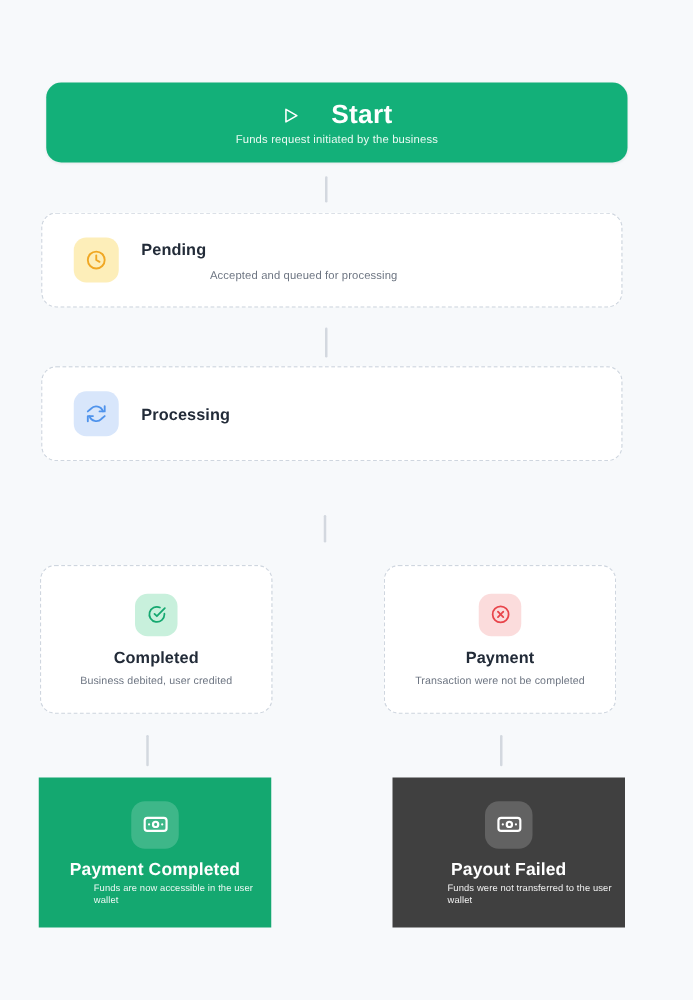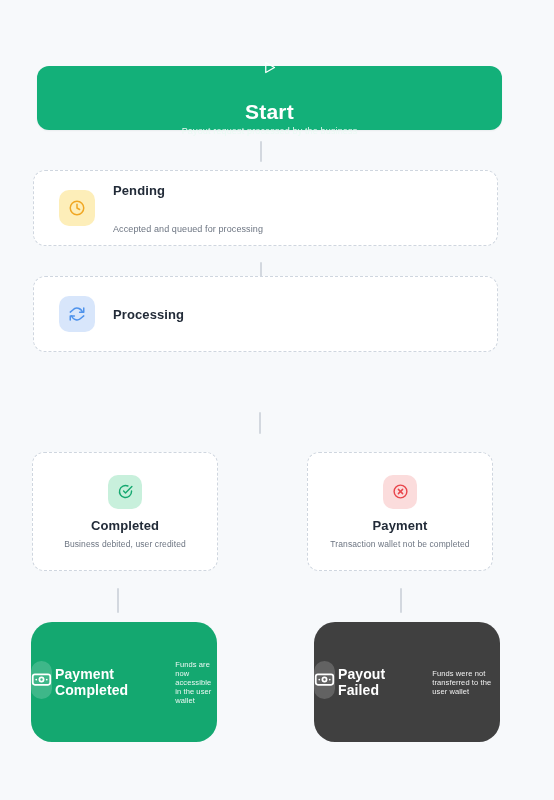--- a/index.html
+++ b/index.html
@@ -41,21 +41,20 @@
     flex-direction: column;
     align-items: center;
     justify-content: center;
     gap: 2px;
     box-shadow: 0 1px 2px rgba(16,40,34,0.06);
   }
   .start-head {
     display: flex;
     align-items: center;
     gap: 25px;
-    flex-direction: column;
   }
   .start-title {
     color: #ffffff;
     font-size: 21px;
     font-weight: bold;
     letter-spacing: 0.2px;
   }
   .start-sub {
     color: #eafaf3;
     font-size: 9px;
@@ -71,37 +70,37 @@
     height: 76px;
     background: #ffffff;
     border: 1px dashed #cfd6df;
     border-radius: 12px;
     display: flex;
     align-items: center;
     padding-left: 25px;
     gap: 18px;
   }
   .step-card.pending    { top: 170px; }
-  .step-card.processing { top: 276px; }
+  .step-card.processing { top: 293px; }
 
   .icon-tile {
     width: 36px;
     height: 36px;
     border-radius: 10px;
     display: flex;
     align-items: center;
     justify-content: center;
     flex: 0 0 auto;
   }
   .icon-tile.amber { background: #fdeeb9; }
   .icon-tile.blue  { background: #d8e6fb; }
   .icon-tile.green { background: #c8f0dc; }
   .icon-tile.red   { background: #fbdcdc; }
 
-  .step-text { display: flex; flex-direction: column; gap: 3px; }
+  .step-text { display: flex; flex-direction: row; gap: 3px; }
   .step-title {
     font-size: 13px;
     font-weight: bold;
     color: #222b38;
     letter-spacing: 0.1px;
   }
   .step-sub {
     font-size: 9px;
     color: #6d7582;
     letter-spacing: 0.1px;
@@ -146,23 +145,23 @@
     color: #6d7582;
     letter-spacing: 0.1px;
   }
 
   
   .result-card {
     position: absolute;
     top: 622px;
     width: 186px;
     height: 120px;
-    border-radius: 21px;
-    display: flex;
-    flex-direction: row;
+    border-radius: 0;
+    display: flex;
+    flex-direction: column;
     align-items: center;
     justify-content: center;
     gap: 3px;
   }
   .result-card.left  { left: 31px; background: #14a870; }
   .result-card.right { left: 314px; background: #404040; }
 
   .result-tile {
     width: 38px;
     height: 38px;
@@ -193,21 +192,21 @@
 
   <div class="start-card">
     <div class="start-head">
       <span>
         <svg class="play-icon" width="15" height="15" viewBox="0 0 24 24" fill="none" stroke="#ffffff" stroke-width="2" stroke-linejoin="round">
           <polygon points="6,4 20,12 6,20"></polygon>
         </svg>
       </span>
       <span class="start-title">Start</span>
     </div>
-    <div class="start-sub">Payout request processed by the business</div>
+    <div class="start-sub">Funds request initiated by the business</div>
   </div>
 
   <div class="connector" style="left:260px; top:141px; height:21px;"></div>
 
   <div class="step-card pending">
     <div class="icon-tile amber">
       <svg width="18" height="18" viewBox="0 0 24 24" fill="none" stroke="#f0a723" stroke-width="2" stroke-linecap="round" stroke-linejoin="round">
         <circle cx="12" cy="12" r="9"></circle>
         <polyline points="12,7 12,12 15.5,14"></polyline>
       </svg>
@@ -249,21 +248,21 @@
 
   <div class="branch-card right">
     <div class="branch-tile icon-tile red">
       <svg width="17" height="17" viewBox="0 0 24 24" fill="none" stroke="#e8454b" stroke-width="2" stroke-linecap="round" stroke-linejoin="round">
         <circle cx="12" cy="12" r="9"></circle>
         <line x1="15" y1="9" x2="9" y2="15"></line>
         <line x1="9" y1="9" x2="15" y2="15"></line>
       </svg>
     </div>
     <span class="branch-title">Payment</span>
-    <span class="branch-sub">Transaction wallet not be completed</span>
+    <span class="branch-sub">Transaction were not be completed</span>
   </div>
 
   <div class="connector" style="left:117px; top:588px; height:25px;"></div>
 
   <div class="connector" style="left:400px; top:588px; height:25px;"></div>
 
   <div class="result-card left">
     <div class="result-tile">
       <svg width="21" height="21" viewBox="0 0 24 24" fill="none" stroke="#ffffff" stroke-width="2" stroke-linecap="round" stroke-linejoin="round">
         <rect x="2" y="6" width="20" height="12" rx="2.5"></rect>

